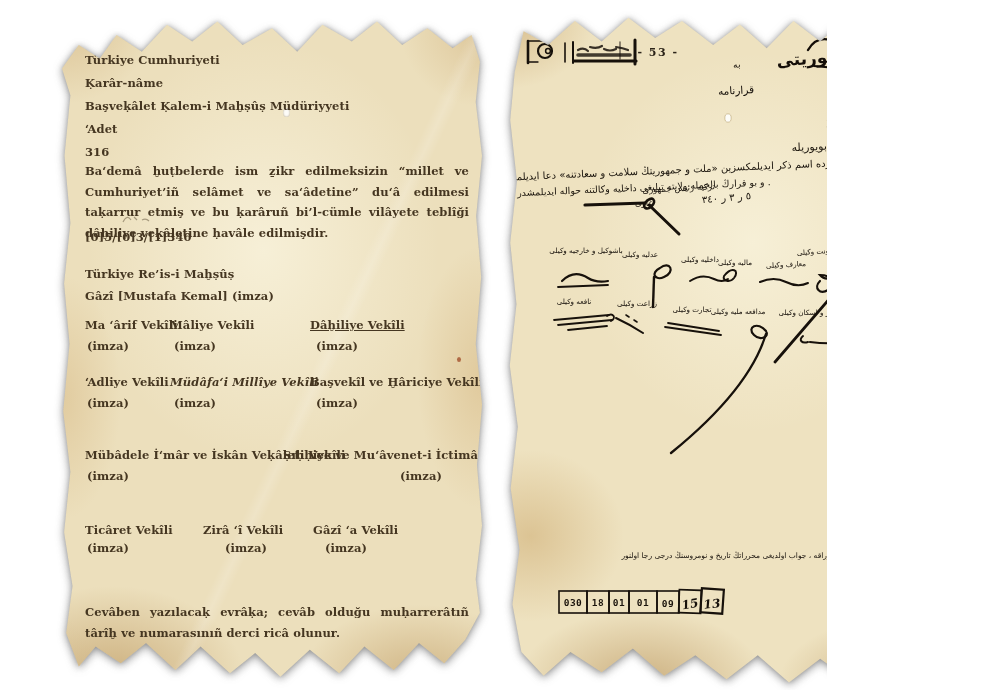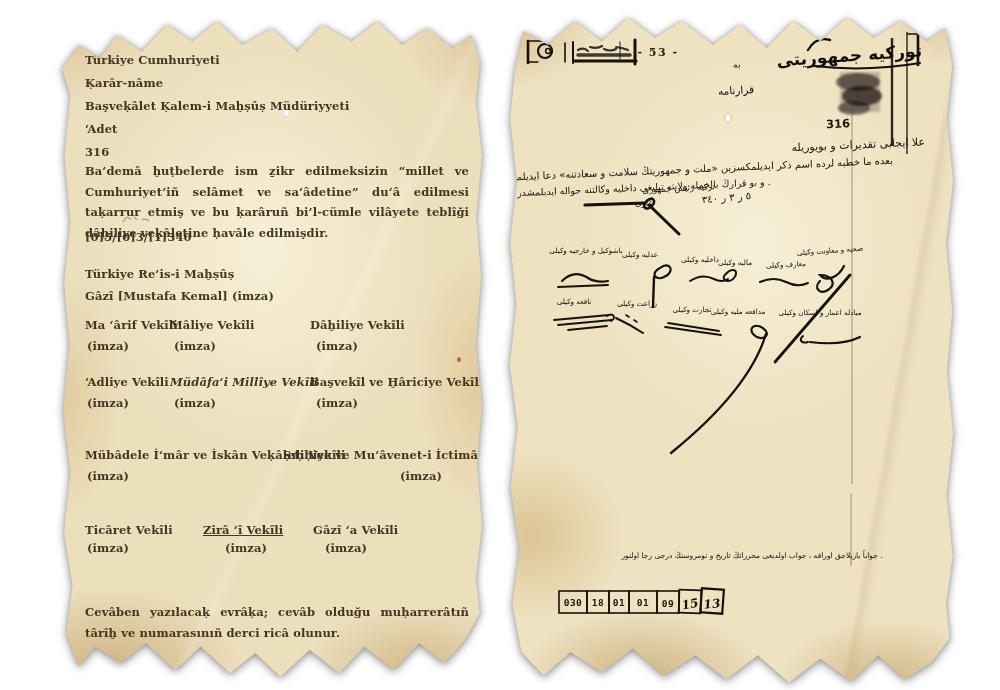--- a/index.html
+++ b/index.html
@@ -1,16 +1,16 @@
 <!DOCTYPE html>
 <html><head>
 <meta charset="utf-8">
 <style>
   html,body{margin:0;padding:0;background:#ffffff;}
-  .canvas{position:relative;width:1000px;height:690px;background:#ffffff;overflow:hidden;
+  .canvas{position:relative;width:827px;height:690px;background:#ffffff;overflow:hidden;
           font-family:"DejaVu Serif","Liberation Serif",serif;}
   .page-wrap{position:absolute;filter:drop-shadow(0 2px 4px rgba(80,80,80,.5)) drop-shadow(0 0 2px rgba(100,100,100,.35));}
   .page-wrap.left{left:62px;top:8px;width:420px;height:672px;}
   .page-wrap.right{left:508px;top:4px;width:446px;height:682px;}
   .page{position:absolute;inset:0;}
   .left-page{
     clip-path:polygon(2% 13%,0% 9%,4% 5.5%,9% 7.5%,13% 4%,19% 6.5%,25% 2.5%,31% 5%,37% 2%,43% 5.5%,50% 3%,56% 6.5%,62% 2.5%,69% 5%,75% 2%,81% 5.5%,87% 3%,93% 6%,97.5% 4%,99.5% 8%,98.5% 14%,100% 22%,98.6% 31%,99.8% 40%,98.5% 50%,100% 59%,98.8% 68%,100% 77%,98.5% 85%,99.5% 90%,96% 94%,91% 97.5%,85% 94.5%,79% 98.5%,72% 95%,66% 99%,59% 95.5%,52% 99.5%,46% 96%,40% 99%,33% 95%,27% 98.5%,20% 94.5%,14% 97.5%,8% 95%,4% 98%,1% 93%,2.5% 86%,0.5% 78%,2% 69%,0.3% 60%,1.8% 50%,0.5% 41%,2% 32%,0.6% 22%);
     background:
       linear-gradient(115deg,rgba(255,255,255,0) 57%,rgba(255,255,255,.16) 58.5%,rgba(255,255,255,0) 60%),
       radial-gradient(ellipse 60% 45% at 48% 36%,rgba(250,245,224,.75),rgba(250,245,224,0) 70%),
@@ -73,39 +73,39 @@
         <path d="M3,11 q4,-8 8,-2 M14,6 l3,3 M22,9 q4,-2 7,1" stroke="rgba(95,82,58,.5)" stroke-width="1.2" fill="none"></path>
       </svg>
 
       <div class="t" style="left:23px;top:222px;text-align:center;">[0]5/[0]3/[1]340</div>
 
       <div class="t" style="left:23px;top:259px;">Türkiye Re’is-i Maḫṣûṣ</div>
       <div class="t" style="left:23px;top:281px;">Gâzî [Mustafa Kemal] (imza)</div>
 
       <div class="t" style="left:23px;top:310px;">Ma ʻârif Vekîli</div>
       <div class="t" style="left:108px;top:310px;">Mâliye Vekîli</div>
-      <div class="t" style="left:248px;top:310px;">Dâḫiliye Vekîli</div>
+      <div class="t" style="left:248px;top:310px;text-decoration:underline;">Dâḫiliye Vekîli</div>
       <div class="t" style="left:25px;top:331px;">(imza)</div>
       <div class="t" style="left:112px;top:331px;">(imza)</div>
       <div class="t" style="left:254px;top:331px;">(imza)</div>
 
       <div class="t" style="left:23px;top:367px;">ʻAdliye Vekîli</div>
       <div class="t" style="left:108px;top:367px;font-style:italic;">Müdâfaʻi Millîye Vekîli</div>
       <div class="t" style="left:248px;top:367px;">Başvekîl ve Ḫâriciye Vekîli</div>
       <div class="t" style="left:25px;top:388px;">(imza)</div>
       <div class="t" style="left:112px;top:388px;">(imza)</div>
       <div class="t" style="left:254px;top:388px;">(imza)</div>
 
       <div class="t" style="left:23px;top:440px;">Mübâdele İʻmâr ve İskân Veḳâleti Vekîli</div>
       <div class="t" style="left:221px;top:440px;">Ṣıḥḥiye ve Muʻâvenet-i İctimâʻiyye Vekîli</div>
       <div class="t" style="left:25px;top:461px;">(imza)</div>
       <div class="t" style="left:338px;top:461px;">(imza)</div>
 
       <div class="t" style="left:23px;top:515px;">Ticâret Vekîli</div>
-      <div class="t" style="left:141px;top:515px;text-decoration:underline;">Zirâ ʻî Vekîli</div>
+      <div class="t" style="left:141px;top:515px;">Zirâ ʻî Vekîli</div>
       <div class="t" style="left:251px;top:515px;">Gâzî ʻa Vekîli</div>
       <div class="t" style="left:25px;top:533px;">(imza)</div>
       <div class="t" style="left:163px;top:533px;">(imza)</div>
       <div class="t" style="left:263px;top:533px;">(imza)</div>
 
       <div class="block" style="top:594px;">Cevâben yazılacaḳ evrâḳa; cevâb olduğu muḥarrerâtıñ târîḫ ve numarasınıñ derci ricâ olunur.</div>
 
       <div class="speck" style="left:395px;top:349px;"></div>
     </div>
   </div>

